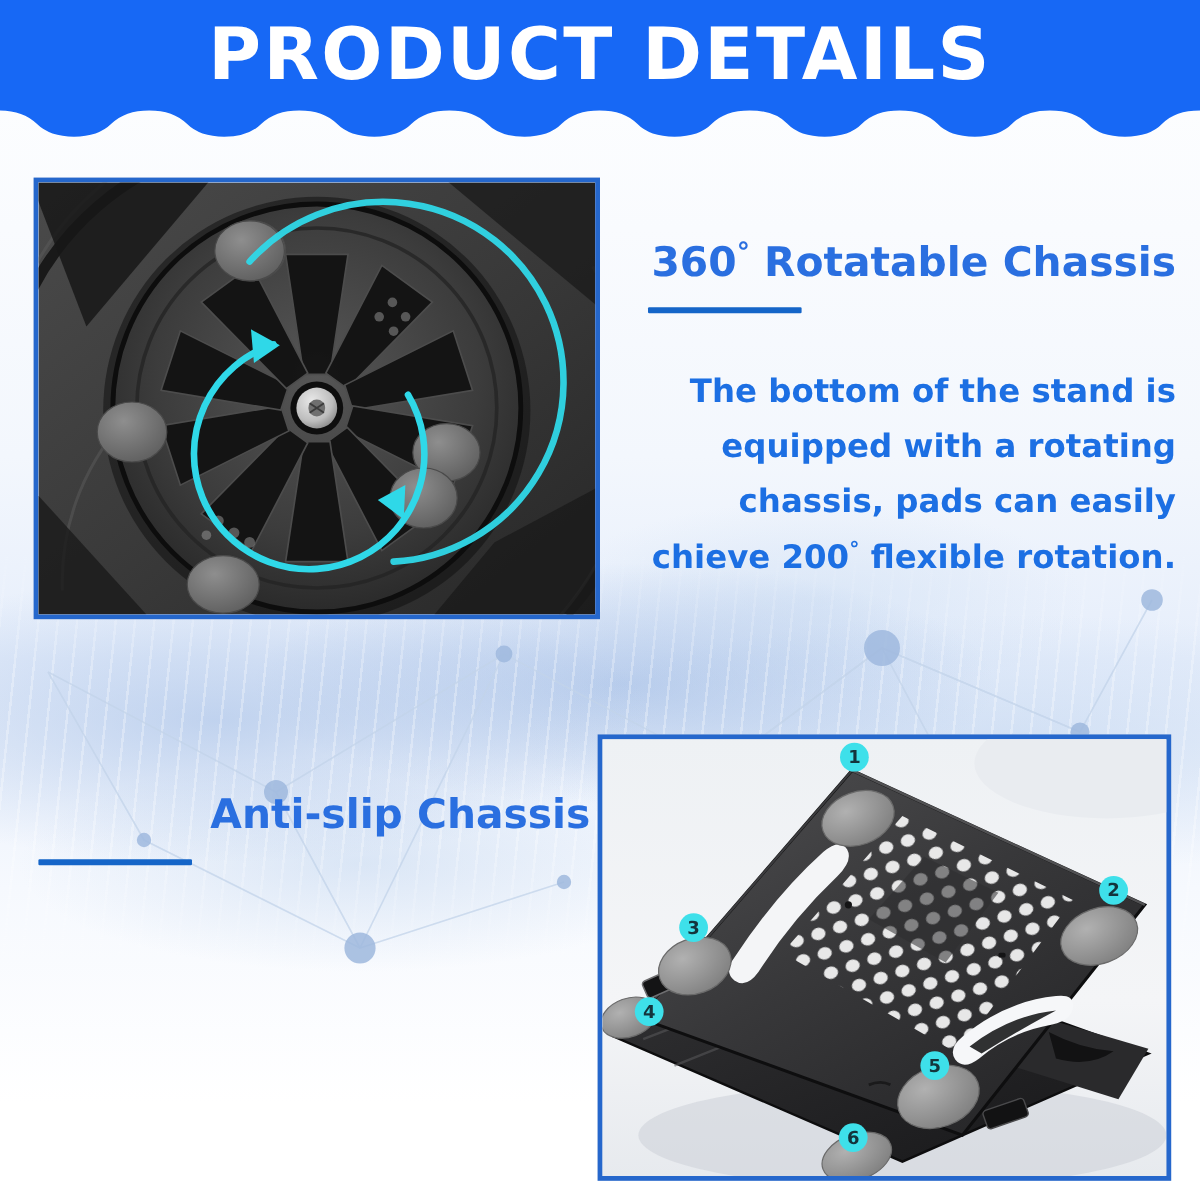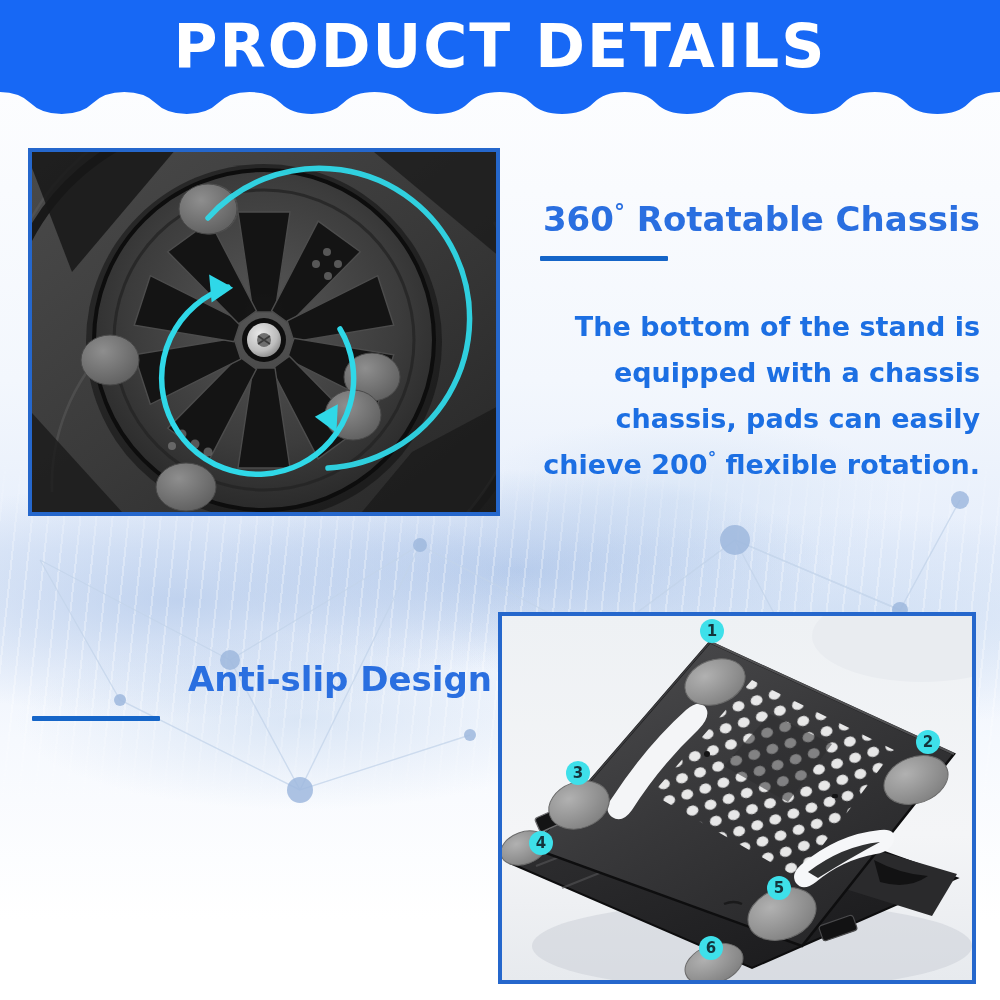--- a/index.html
+++ b/index.html
@@ -343,24 +343,24 @@
   <div class="badge" style="left:767px;top:876px;">5</div>
   <div class="badge" style="left:699px;top:936px;">6</div>
 
   <div class="block" id="block-rot">
     <div class="block-title">
       <span>360</span><span class="deg">°</span><span> Rotatable Chassis</span>
     </div>
     <div class="rule"></div>
     <div class="block-body">
       <div>The bottom of the stand is</div>
-      <div>equipped with a chassis</div>
+      <div>equipped with a rotating</div>
       <div>chassis, pads can easily</div>
       <div><span>chieve 200</span><span class="deg">°</span><span> flexible rotation.</span></div>
     </div>
   </div>
 
   <div class="block" id="block-slip">
-    <div class="block-title">Anti-slip Design</div>
+    <div class="block-title">Anti-slip Chassis</div>
     <div class="rule"></div>
   </div>
 
 </div>
 
 </body></html>

